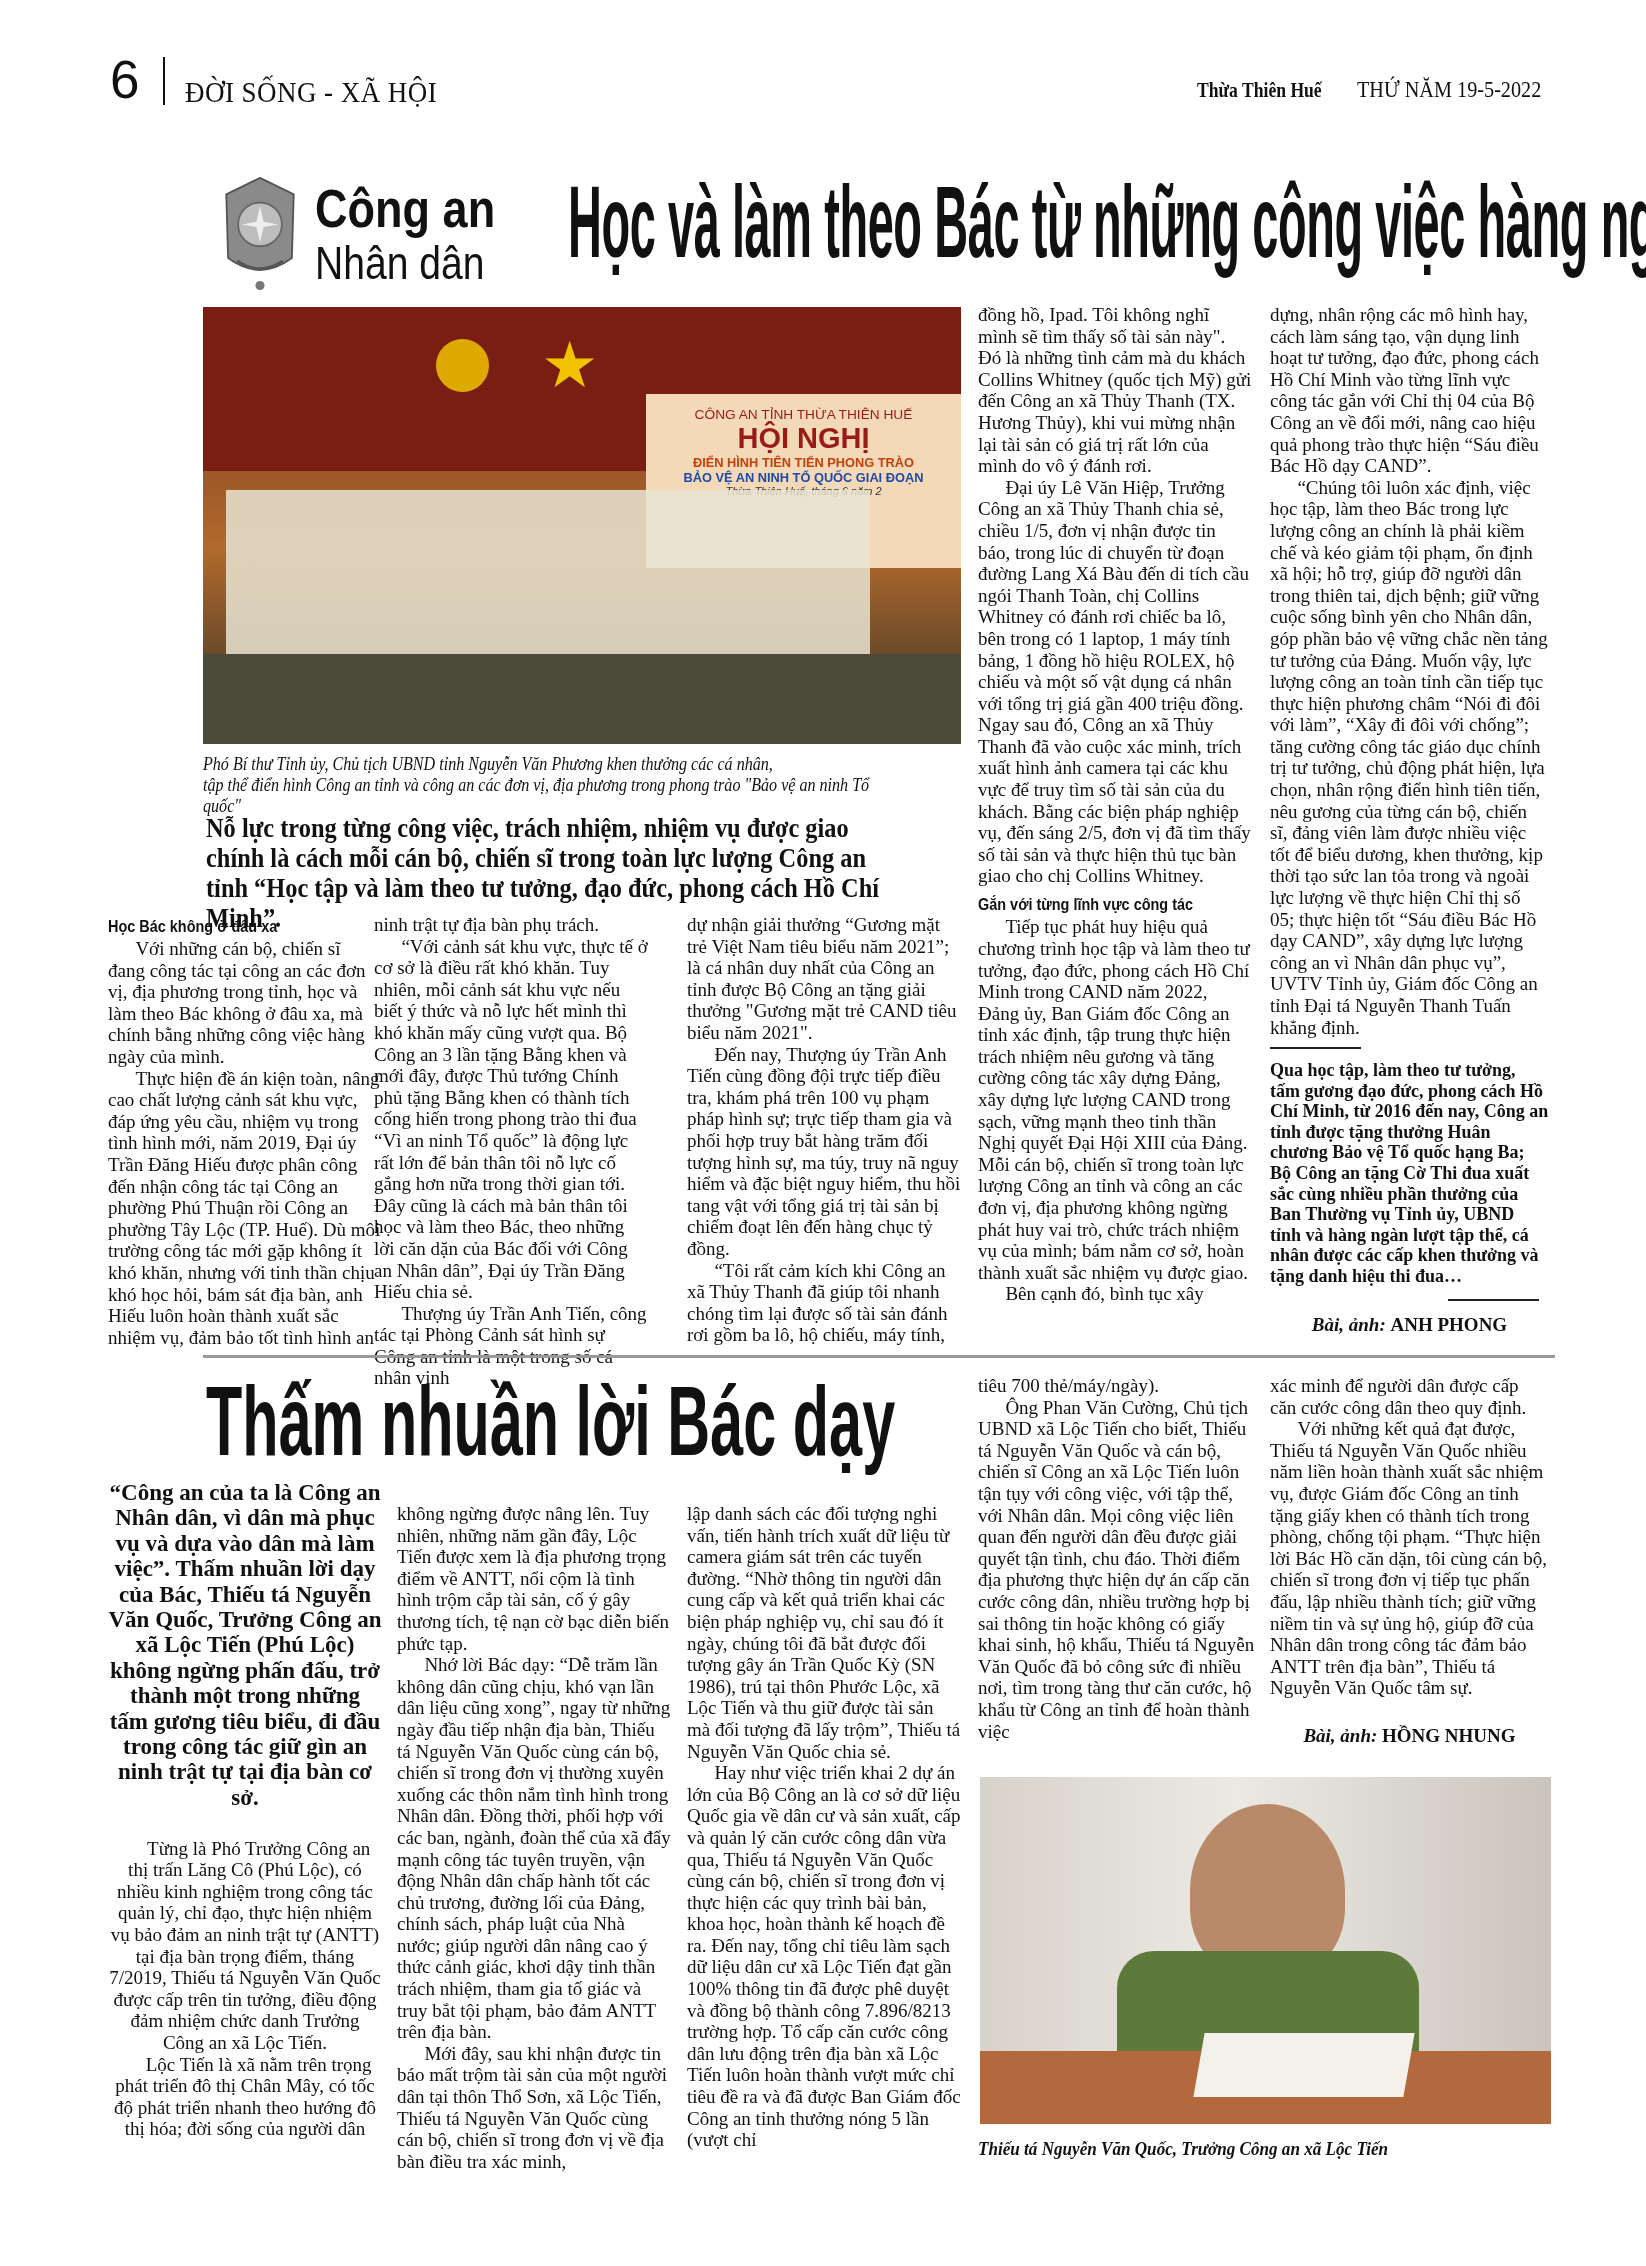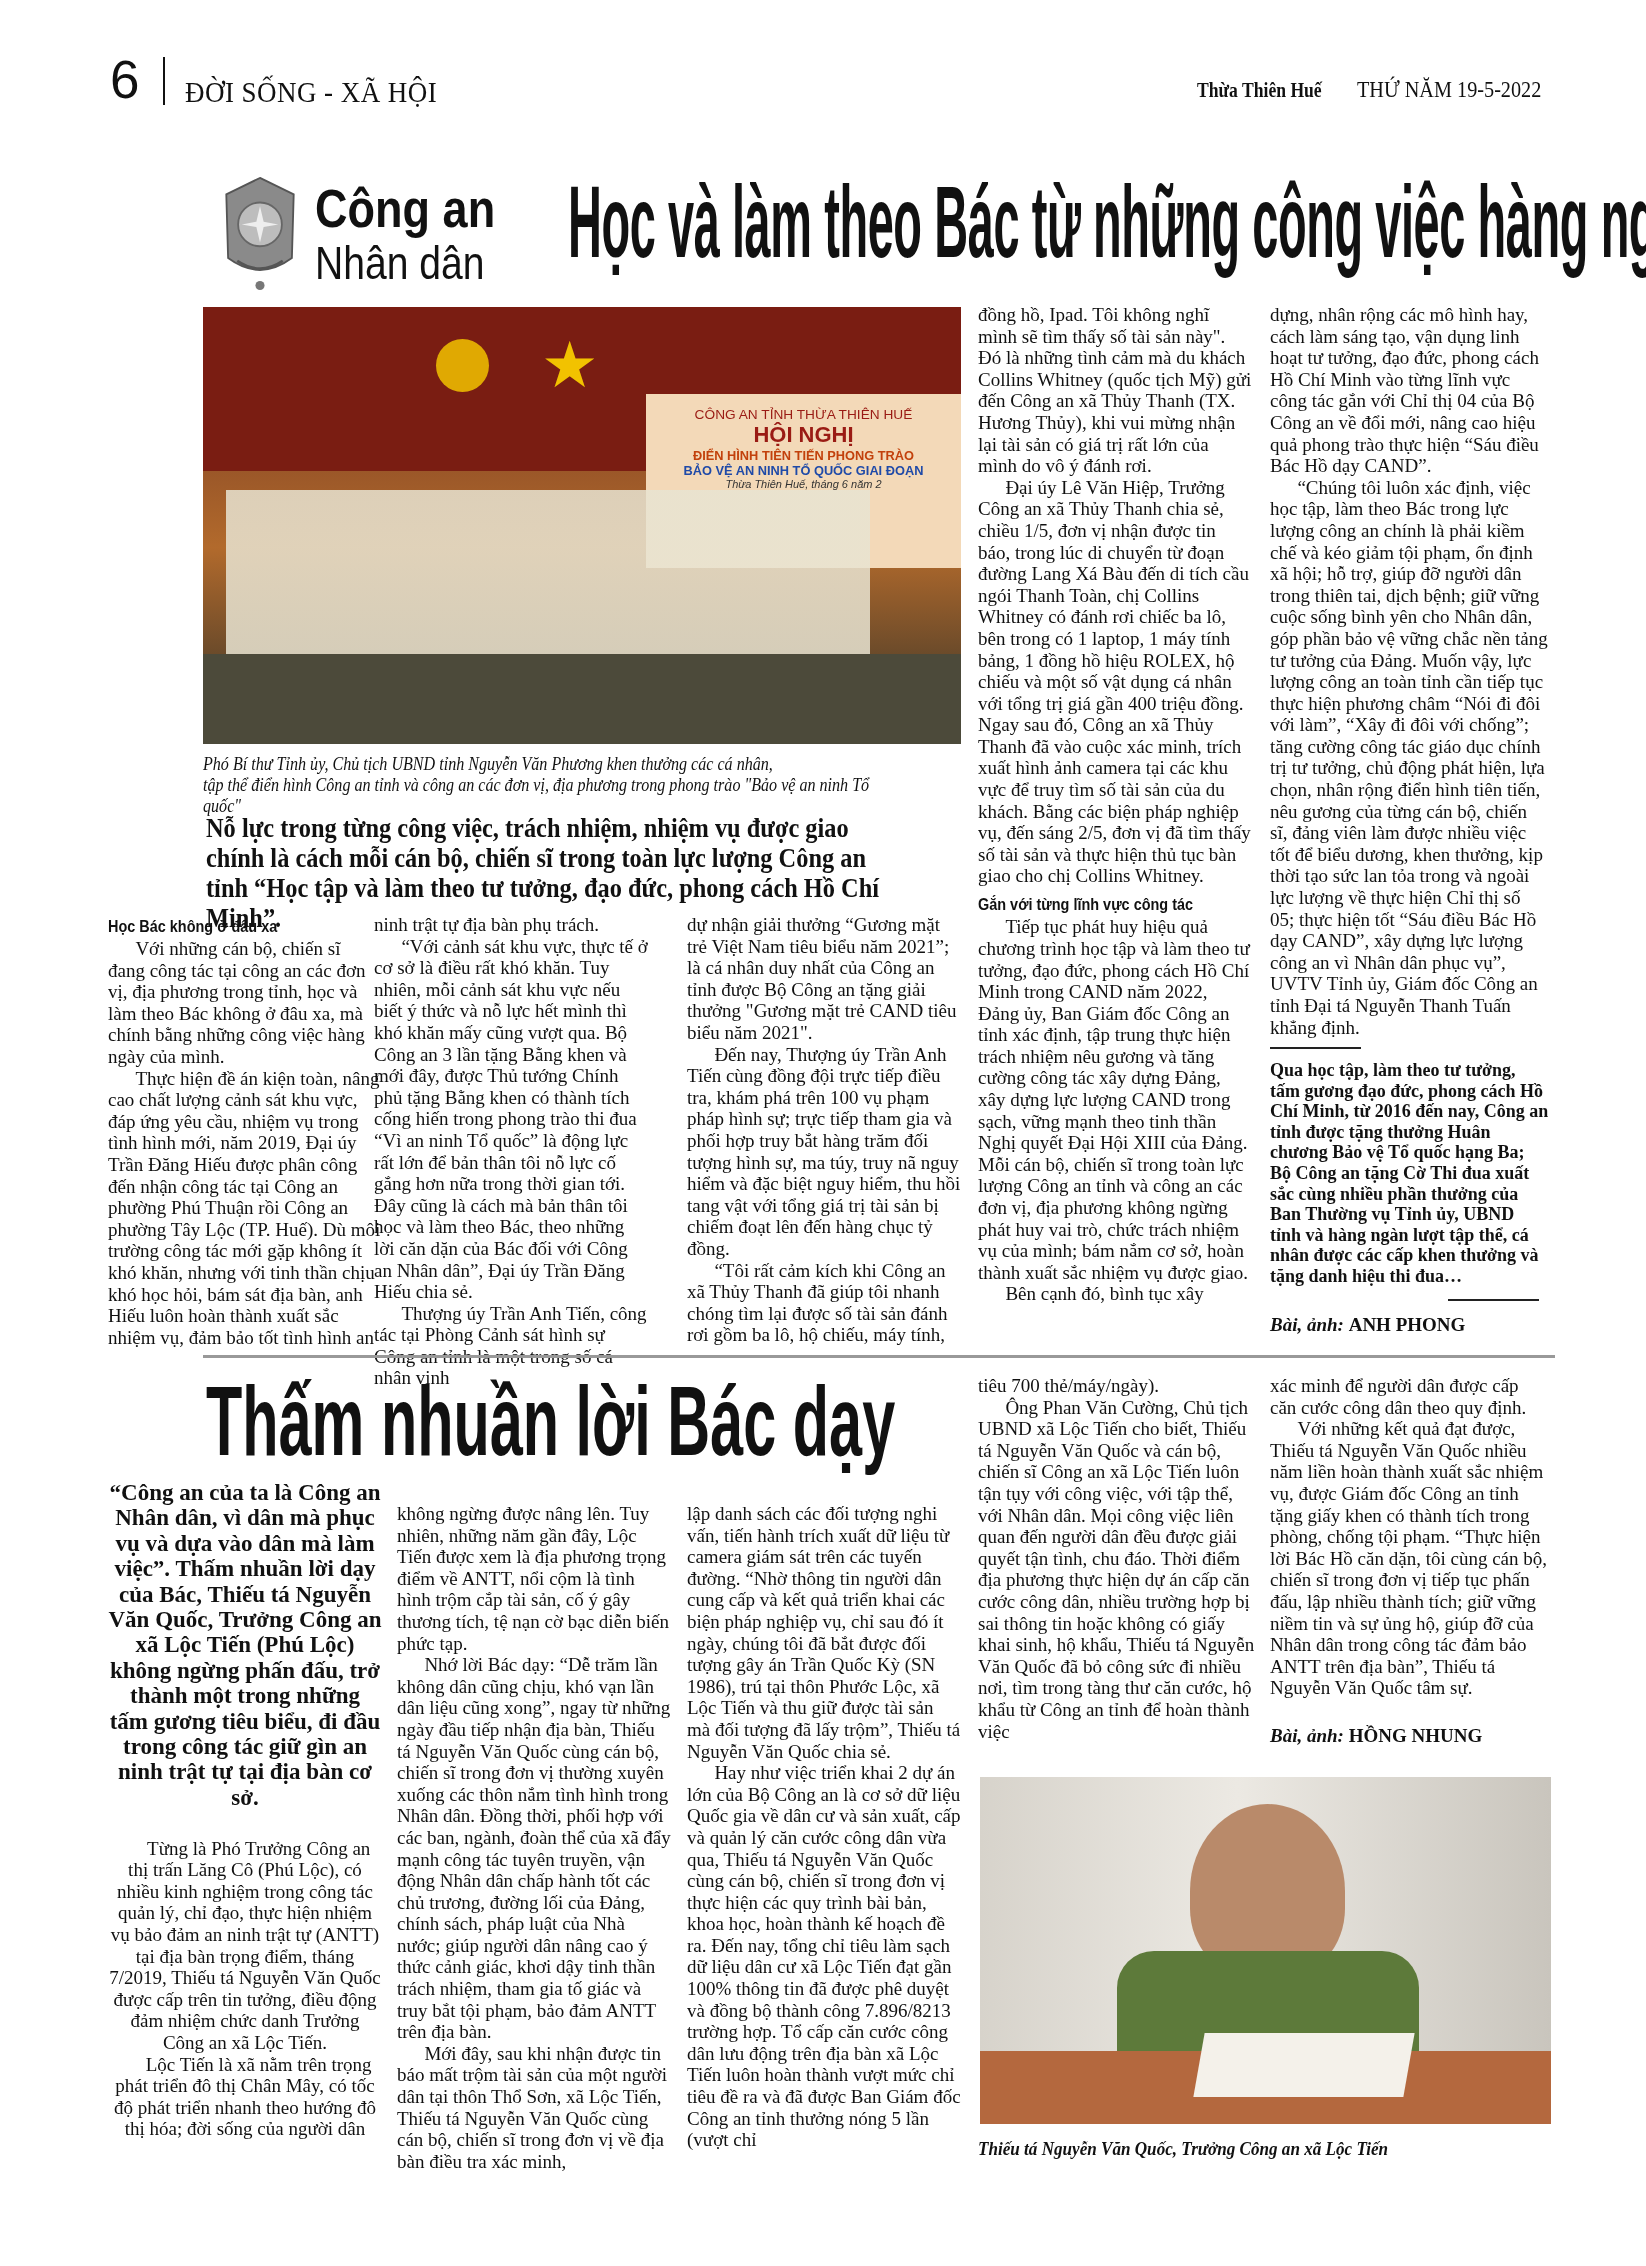--- a/index.html
+++ b/index.html
@@ -18,21 +18,21 @@
   .photo1 { left:203px; top:307px; width:758px; height:437px; overflow:hidden; background:linear-gradient(#6b3a1e 0%, #8a4a26 25%, #b26a2c 55%, #6a4a2a 80%, #3b3a2e 100%); }
   .caption1 { left:203px; top:754px; width:768px; font-style:italic; font-size:18.3px; line-height:21px; transform:scaleX(0.88); transform-origin:left; }
   .sapo { left:206px; top:813px; width:758px; font-weight:bold; font-size:26.5px; line-height:30px; transform:scaleX(0.92); transform-origin:left; }
   .col { font-size:19px; line-height:21.6px; text-align:left; }
   .col p { margin:0; text-indent:27.4px; }
   .col p.noindent { text-indent:0; }
   .subhead { font-family:"Liberation Sans", sans-serif; font-weight:bold; font-size:17px; line-height:22px; transform:scaleX(0.85); transform-origin:left; white-space:nowrap; }
   .rule { height:2.7px; background:#999; }
   .short-rule { height:1.8px; background:#222; }
   .boxed { font-weight:bold; font-size:18px; line-height:20.6px; }
-  .byline { font-size:19px; text-align:left; }
+  .byline { font-size:19px; text-align:center; }
   .byline i { font-weight:bold; }
   .headline2 { left:206px; top:1366px; font-family:"Liberation Sans", sans-serif; font-weight:bold; font-size:99px; line-height:110px; white-space:nowrap; transform:scaleX(0.6); transform-origin:left; }
   .lead2 { font-weight:bold; font-size:23px; line-height:25.4px; }
   .photo2 { left:980px; top:1777px; width:571px; height:347px; overflow:hidden; background:linear-gradient(90deg,#d7d3cb 0%, #ece9e3 45%, #c9c5bd 100%); }
   .caption2 { left:978px; top:2138px; font-style:italic; font-weight:bold; font-size:19px; white-space:nowrap; transform:scaleX(0.9); transform-origin:left; }
 </style>
 </head>
 <body>
 
 <div class="abs folio">6</div>
@@ -54,21 +54,21 @@
 <div class="abs brand2">Nhân dân</div>
 
 <h1 class="abs headline1" style="margin:0">Học và làm theo Bác từ những công việc hàng ngày</h1>
 
 <div class="abs photo1">
   <div style="position:absolute;left:0;top:0;width:100%;height:164px;background:#7a1d12;"></div>
   <div style="position:absolute;left:233px;top:32px;width:53px;height:53px;border-radius:50%;background:#f2c200;opacity:.85"></div>
   <div style="position:absolute;left:338px;top:27.4px;font-size:64px;color:#f2c200;line-height:64px">★</div>
   <div style="position:absolute;left:443px;top:87px;width:315px;height:174px;background:#f3d9b8;text-align:center;color:#9a1b14;font-family:'Liberation Sans',sans-serif;">
     <div style="font-size:13.7px;margin-top:12.8px">CÔNG AN TỈNH THỪA THIÊN HUẾ</div>
-    <div style="font-size:22px;font-weight:bold">HỘI NGHỊ</div>
+    <div style="font-size:29px;font-weight:bold">HỘI NGHỊ</div>
     <div style="font-size:12.8px;font-weight:bold;color:#c2410c">ĐIỂN HÌNH TIÊN TIẾN PHONG TRÀO</div>
     <div style="font-size:12.8px;font-weight:bold;color:#1f4aa8">BẢO VỆ AN NINH TỔ QUỐC GIAI ĐOẠN</div>
     <div style="font-size:11px;font-style:italic;color:#333">Thừa Thiên Huế, tháng 6 năm 2</div>
   </div>
   <div style="position:absolute;left:0;top:183px;width:100%;height:192px;background:linear-gradient(90deg,transparent 0,transparent 3%,#e8e4d2 3%,#e8e4d2 88%,transparent 88%);opacity:.85"></div>
   <div style="position:absolute;left:0;top:347px;width:100%;height:90px;background:#4c4a3a"></div>
 </div>
 <div class="abs caption1">
   <div>Phó Bí thư Tỉnh ủy, Chủ tịch UBND tỉnh Nguyễn Văn Phương khen thưởng các cá nhân,</div>
   <div>tập thể điển hình Công an tỉnh và công an các đơn vị, địa phương trong phong trào "Bảo vệ an ninh Tổ quốc"</div>

